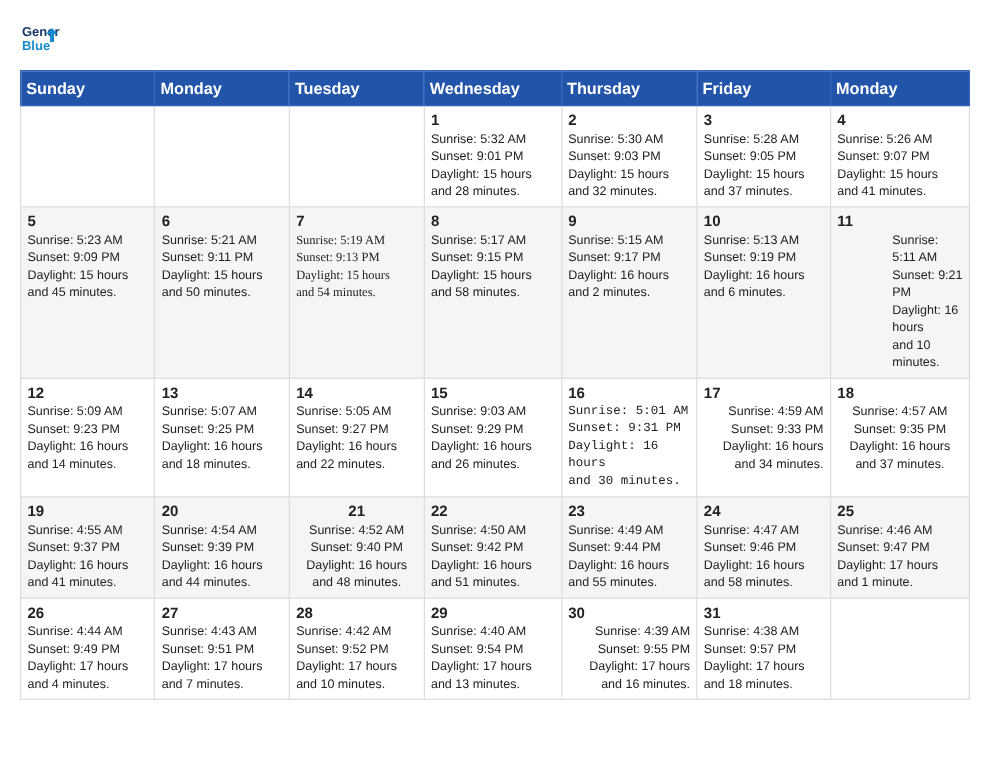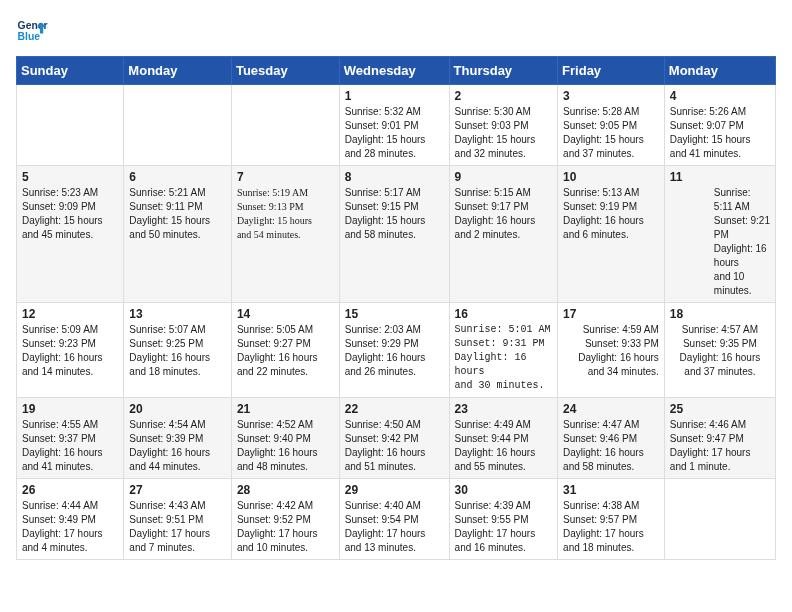--- a/index.html
+++ b/index.html
@@ -212,21 +212,21 @@
         </td>
         <td>
           <span class="day-number">14</span>
           <div class="day-info" style="white-space: pre-line;">Sunrise: 5:05 AM
 Sunset: 9:27 PM
 Daylight: 16 hours
 and 22 minutes.</div>
         </td>
         <td>
           <span class="day-number">15</span>
-          <div class="day-info" style="white-space: pre-line;">Sunrise: 2:03 AM
+          <div class="day-info" style="white-space: pre-line;">Sunrise: 9:03 AM
 Sunset: 9:29 PM
 Daylight: 16 hours
 and 26 minutes.</div>
         </td>
         <td>
           <span class="day-number">16</span>
           <div class="day-info" style="white-space: pre-line; font-family: Liberation Mono, monospace;">Sunrise: 5:01 AM
 Sunset: 9:31 PM
 Daylight: 16 hours
 and 30 minutes.</div>
@@ -254,21 +254,21 @@
 Daylight: 16 hours
 and 41 minutes.</div>
         </td>
         <td style="background: rgb(245, 245, 245);">
           <span class="day-number">20</span>
           <div class="day-info" style="white-space: pre-line;">Sunrise: 4:54 AM
 Sunset: 9:39 PM
 Daylight: 16 hours
 and 44 minutes.</div>
         </td>
-        <td style="background: rgb(245, 245, 245);">
+        <td style="background: rgb(245, 245, 245); text-align: center;">
           <span class="day-number">21</span>
           <div class="day-info" style="white-space: pre-line;">Sunrise: 4:52 AM
 Sunset: 9:40 PM
 Daylight: 16 hours
 and 48 minutes.</div>
         </td>
         <td style="background: rgb(245, 245, 245);">
           <span class="day-number">22</span>
           <div class="day-info" style="white-space: pre-line;">Sunrise: 4:50 AM
 Sunset: 9:42 PM
@@ -321,21 +321,21 @@
         </td>
         <td>
           <span class="day-number">29</span>
           <div class="day-info" style="white-space: pre-line;">Sunrise: 4:40 AM
 Sunset: 9:54 PM
 Daylight: 17 hours
 and 13 minutes.</div>
         </td>
         <td>
           <span class="day-number">30</span>
-          <div class="day-info" style="white-space: pre-line;">Sunrise: 4:39 AM
+          <div class="day-info" style="white-space: pre-line; text-align: right;">Sunrise: 4:39 AM
 Sunset: 9:55 PM
 Daylight: 17 hours
 and 16 minutes.</div>
         </td>
         <td>
           <span class="day-number">31</span>
           <div class="day-info" style="white-space: pre-line;">Sunrise: 4:38 AM
 Sunset: 9:57 PM
 Daylight: 17 hours
 and 18 minutes.</div>

